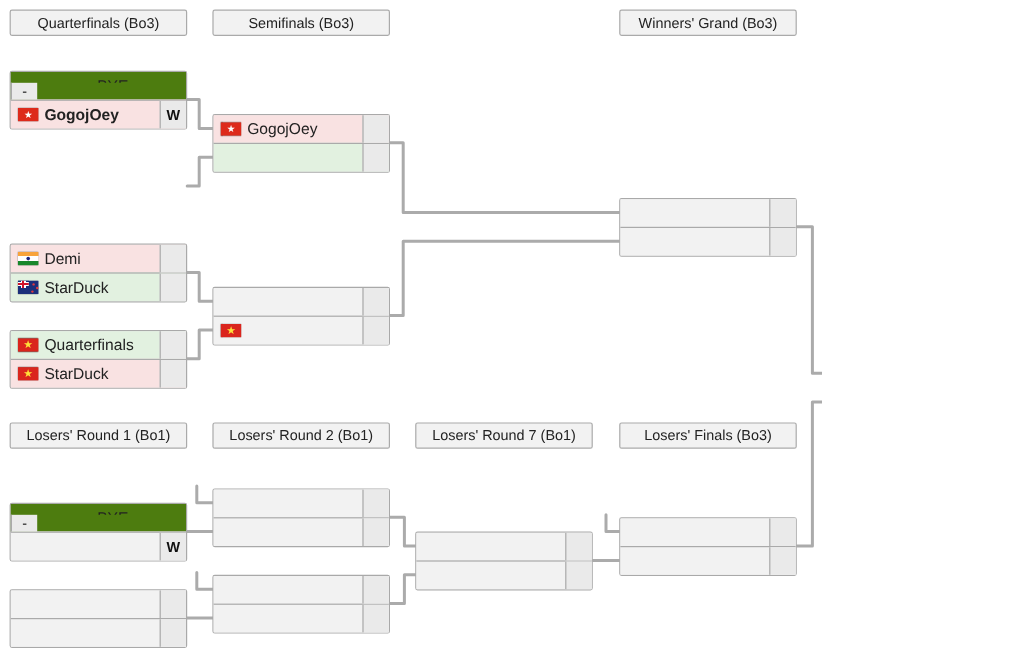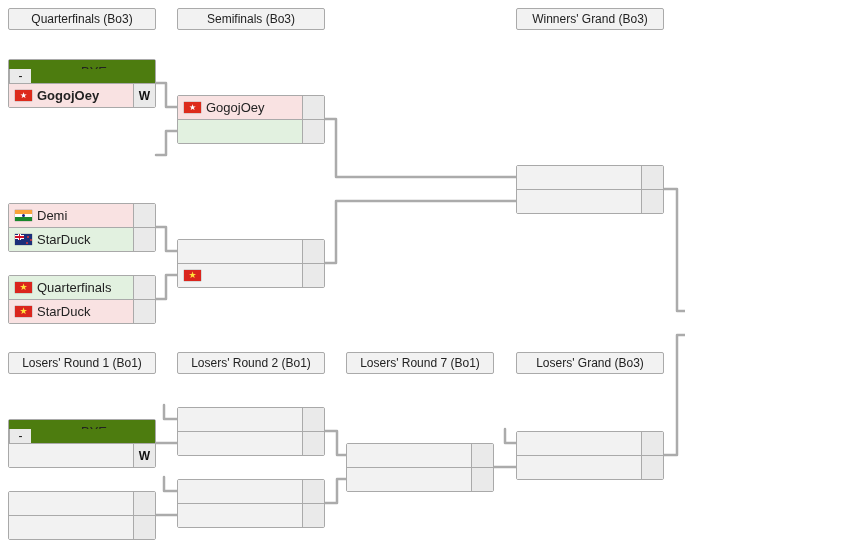--- a/index.html
+++ b/index.html
@@ -70,21 +70,21 @@
       <path d="M505,429 V443 H517"></path>
     </g>
   </svg>
 
   <div class="hdr" style="left:8px;top:8px">Quarterfinals (Bo3)</div>
   <div class="hdr" style="left:177px;top:8px">Semifinals (Bo3)</div>
   <div class="hdr" style="left:516px;top:8px">Winners' Grand (Bo3)</div>
   <div class="hdr" style="left:8px;top:352px">Losers' Round 1 (Bo1)</div>
   <div class="hdr" style="left:177px;top:352px">Losers' Round 2 (Bo1)</div>
   <div class="hdr" style="left:346px;top:352px">Losers' Round 7 (Bo1)</div>
-  <div class="hdr" style="left:516px;top:352px">Losers' Grand (Bo3)</div>
+  <div class="hdr" style="left:516px;top:352px">Losers' Finals (Bo3)</div>
 
   <div class="match" style="left:8px;top:59px">
     <div class="row" data-status="bye">
       <span class="name indent" data-weight="">BYE</span>
       <span class="score" data-weight="">-</span>
     </div>
     <div class="row" data-status="red">
       <span class="flag" data-flag="hk"></span>
       <span class="name" data-weight="bold">GogojOey</span>
       <span class="score" data-weight="bold">W</span>

